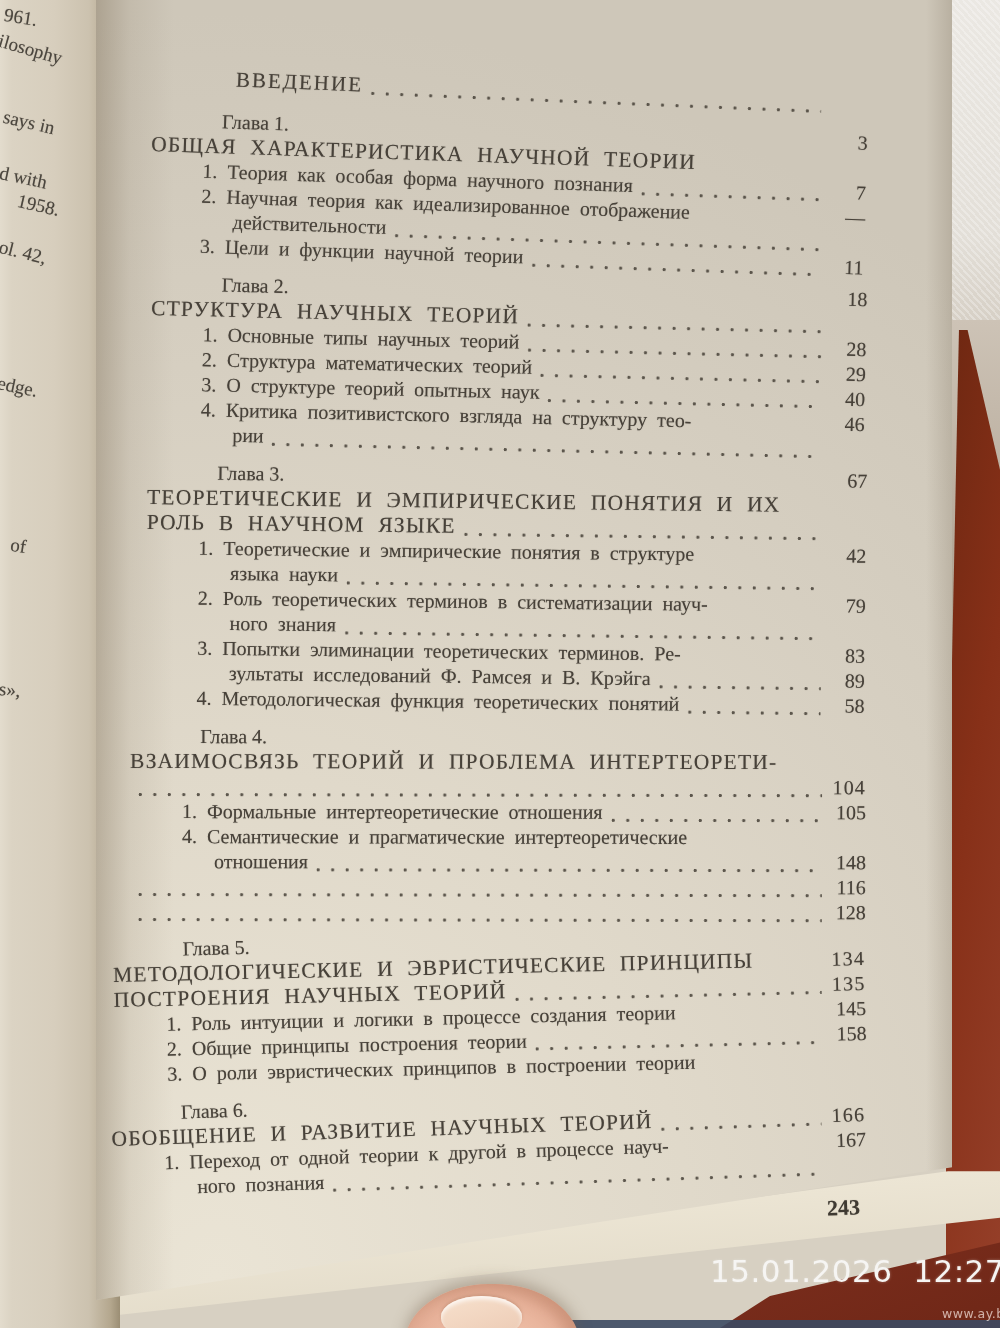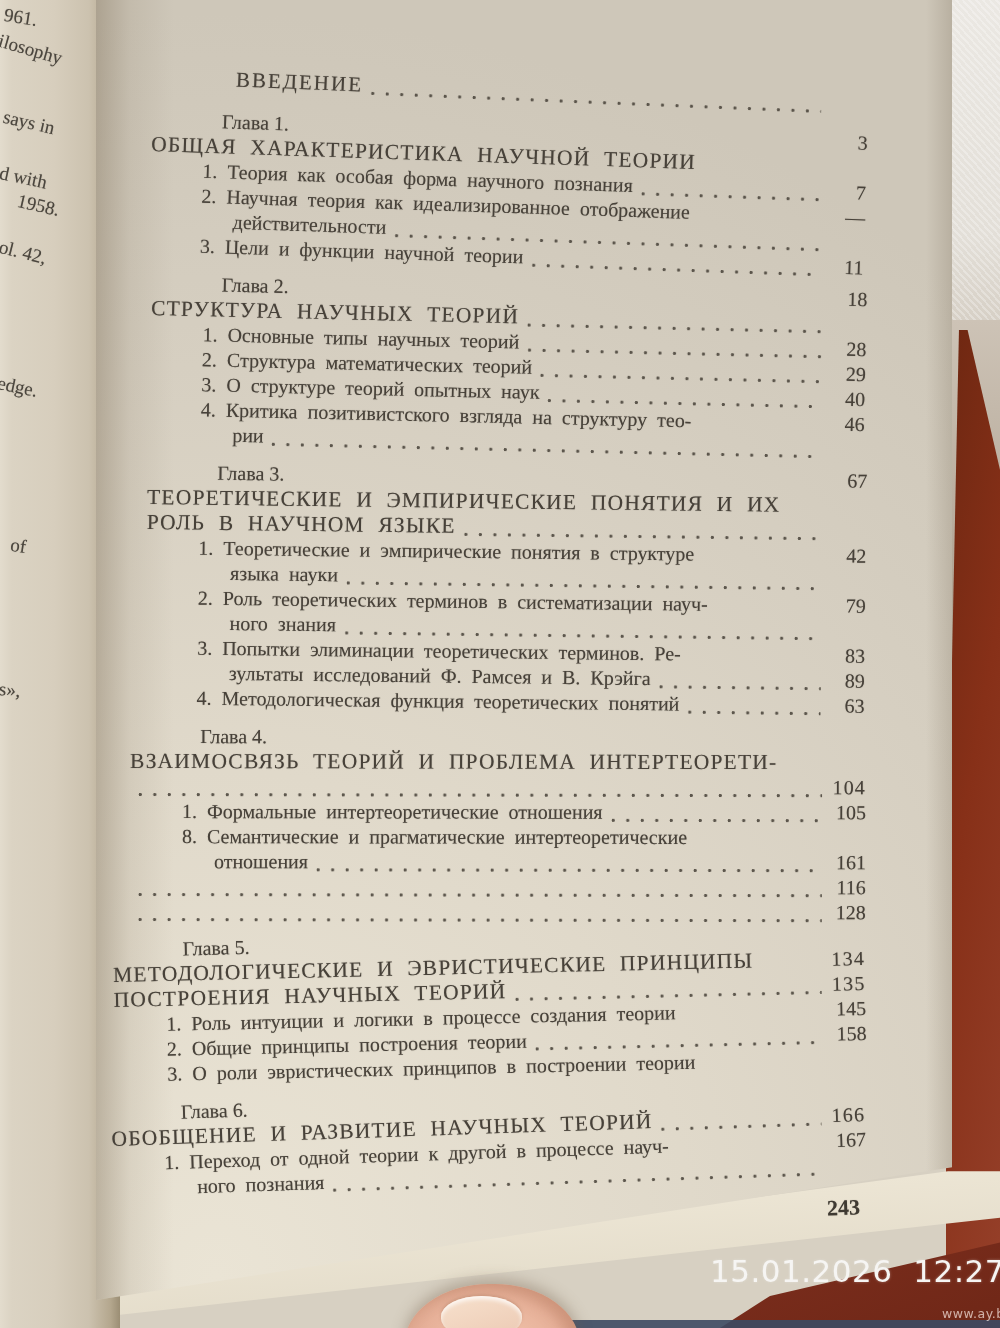--- a/index.html
+++ b/index.html
@@ -240,21 +240,21 @@
           <span class="pg">83</span>
         </div>
         <div class="row cont">
           <span class="txt">зультаты исследований Ф. Рамсея и В. Крэйга</span>
           <span class="leader"></span>
           <span class="pg">89</span>
         </div>
         <div class="row item">
           <span class="txt">4. Методологическая функция теоретических понятий</span>
           <span class="leader"></span>
-          <span class="pg">63</span>
+          <span class="pg">58</span>
         </div>
       </div>
       <div class="sec sec4">
         <div class="row chapter">
           <span class="txt">Глава 4.</span>
           <span class="leader off"></span>
           <span class="pg"></span>
         </div>
         <div class="row title">
           <span class="txt">ВЗАИМОСВЯЗЬ ТЕОРИЙ И ПРОБЛЕМА ИНТЕРТЕОРЕТИ-</span>
@@ -264,28 +264,28 @@
         <div class="row title">
           <span class="leader"></span>
           <span class="pg">104</span>
         </div>
         <div class="row item">
           <span class="txt">1. Формальные интертеоретические отношения</span>
           <span class="leader"></span>
           <span class="pg">105</span>
         </div>
         <div class="row item">
-          <span class="txt">8. Семантические и прагматические интертеоретические</span>
+          <span class="txt">4. Семантические и прагматические интертеоретические</span>
           <span class="leader off"></span>
           <span class="pg"></span>
         </div>
         <div class="row cont">
           <span class="txt">отношения</span>
           <span class="leader"></span>
-          <span class="pg">161</span>
+          <span class="pg">148</span>
         </div>
         <div class="row item">
           <span class="leader"></span>
           <span class="pg">116</span>
         </div>
         <div class="row item">
           <span class="leader"></span>
           <span class="pg">128</span>
         </div>
       </div>

